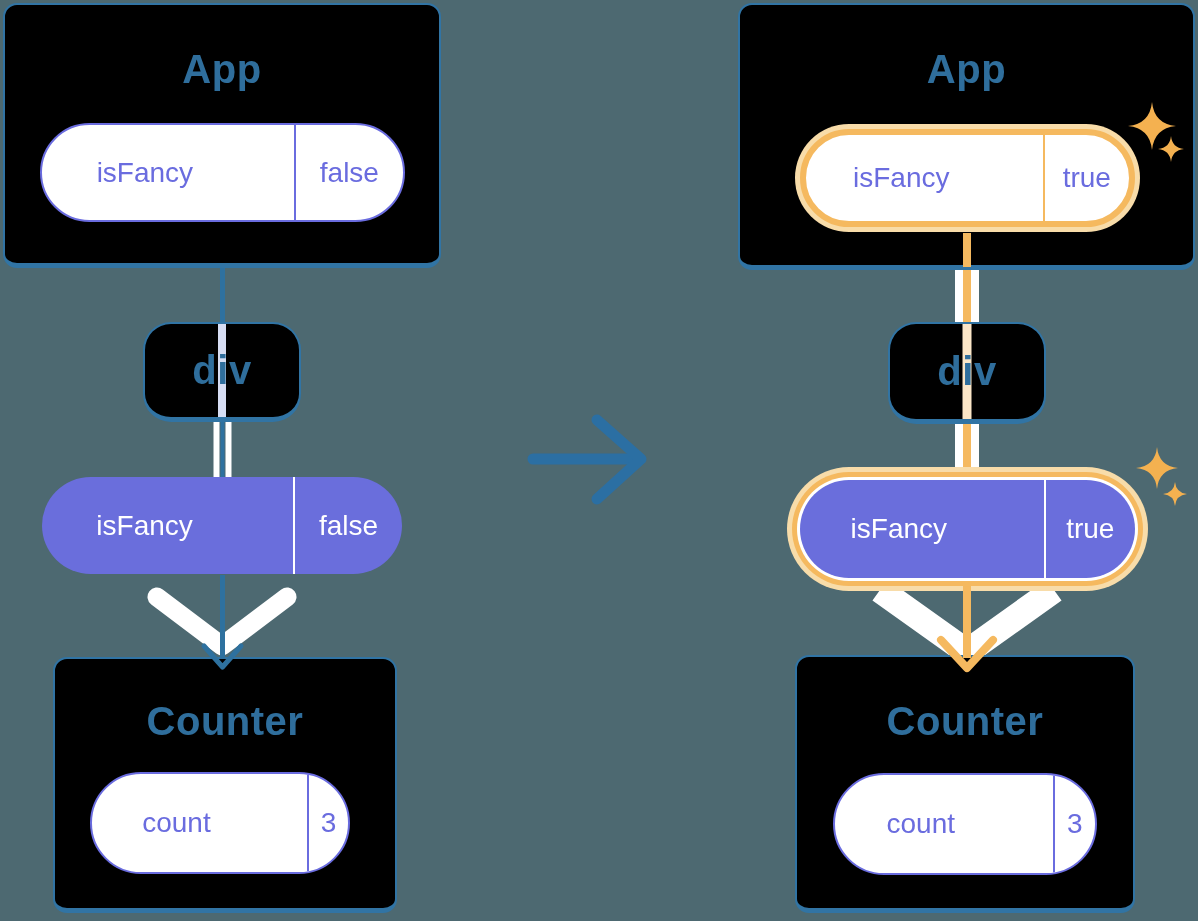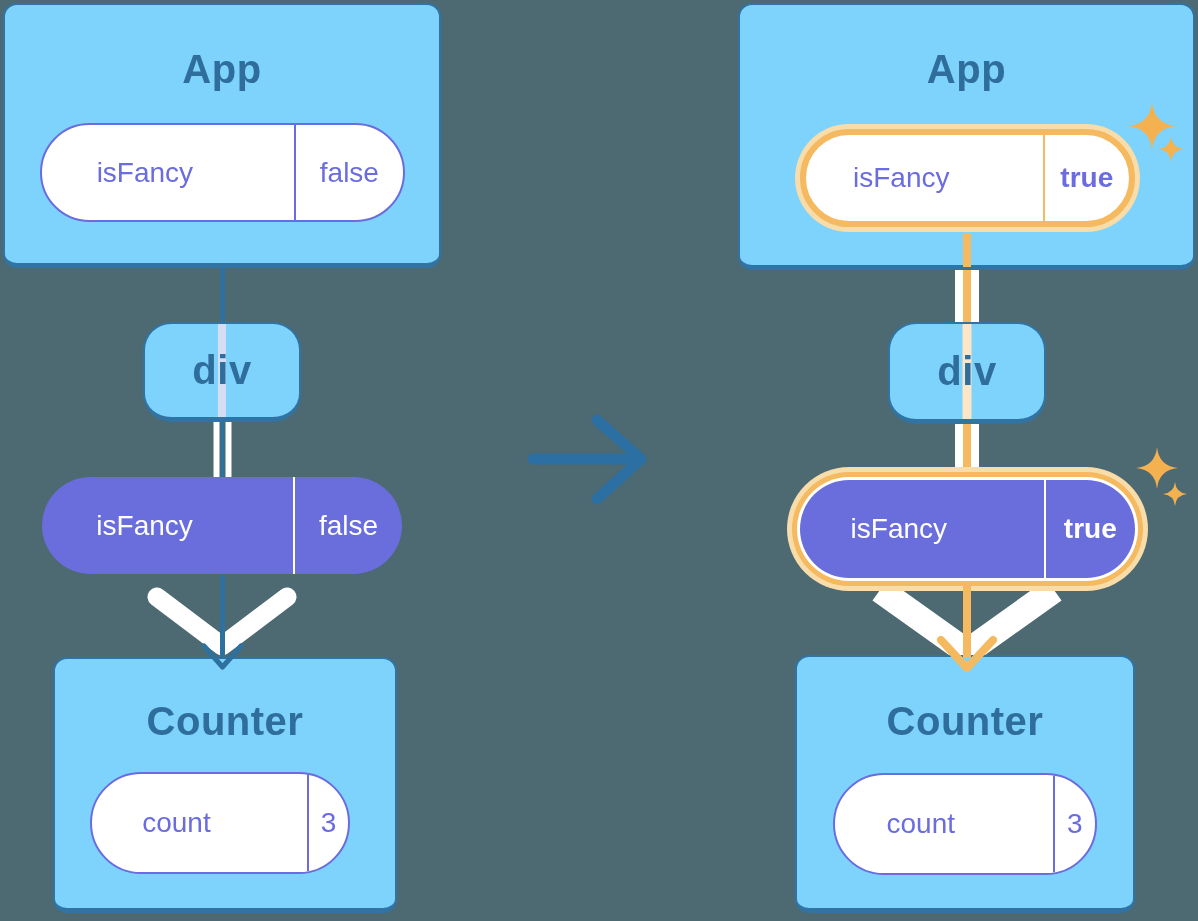--- a/index.html
+++ b/index.html
@@ -9,21 +9,21 @@
     background:var(--background,#4D6971);
     font-family:"Liberation Sans",sans-serif;
     overflow:hidden;
   }
   svg.layer{position:absolute;left:0;top:0;width:1198px;height:921px;}
   #underlay{z-index:1;}
   #overlay{z-index:3;pointer-events:none;}
 
   .card{
     position:absolute;
-    background:#7dd3fc;
+    background:#000000;
     border:2.5px solid var(--card_border,#3174A4);
     border-bottom-width:5px;
     border-radius:14px;
     box-sizing:border-box;
     z-index:2;
   }
   .card .title{
     display:block;
     text-align:center;
     font-size:40px;
@@ -81,21 +81,21 @@
     box-shadow:0 0 0 5px var(--orange_light,#F8DCA9);
     color:var(--purple,#6A6CDF);
   }
   .pill-fancy-outline .cell.value{border-left:2px solid var(--orange,#F5B95F);}
   .pill-fancy-solid{ 
     background:var(--purple_fill,#6A6EDC);
     color:#fff;
     box-shadow:0 0 0 3px #fff,0 0 0 8px var(--orange,#F5B95F),0 0 0 13px var(--orange_light,#F8DCA9);
   }
   .pill-fancy-solid .cell.value{border-left:2.5px solid #fff;}
-  .bold-val{font-weight:700;}
+  .bold-val{font-weight:400;}
   .fancy60 .cell.name{flex:0 0 59%;}
   .counterpill .cell.name{flex:0 0 66%;}
 </style>
 </head>
 <body>
 
 <div class="stage">
 
   <svg id="underlay" class="layer">
 

